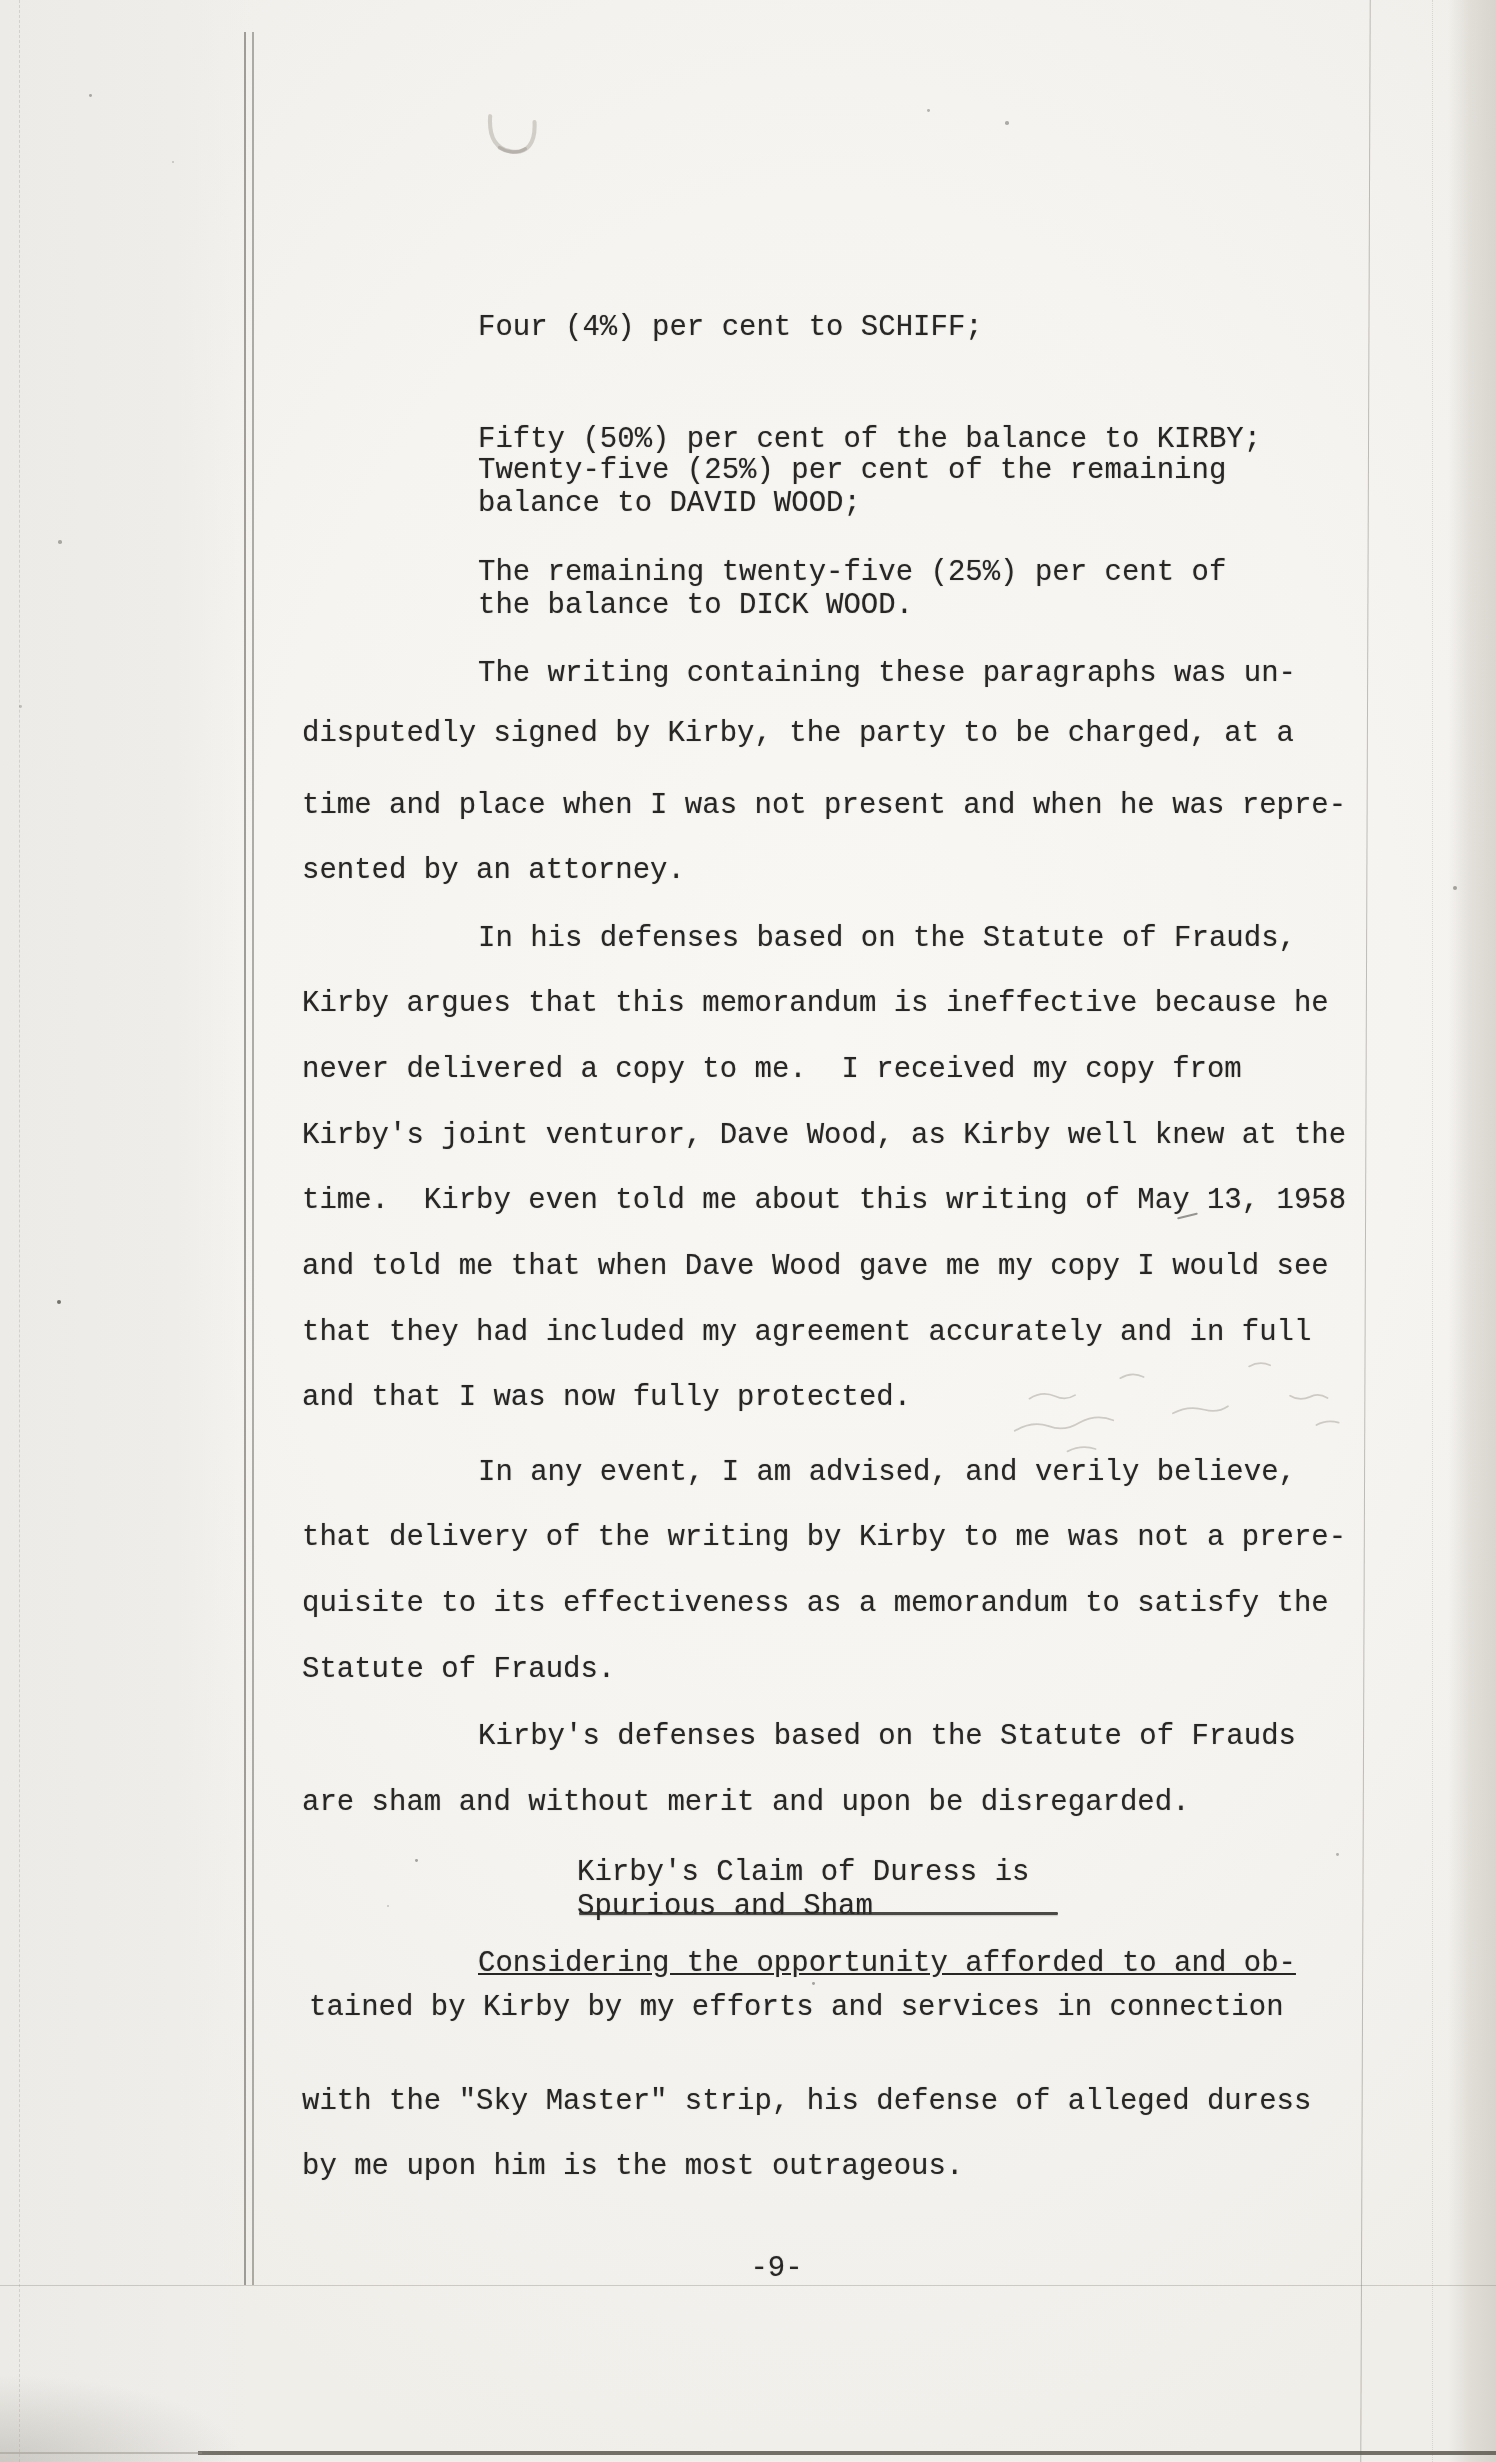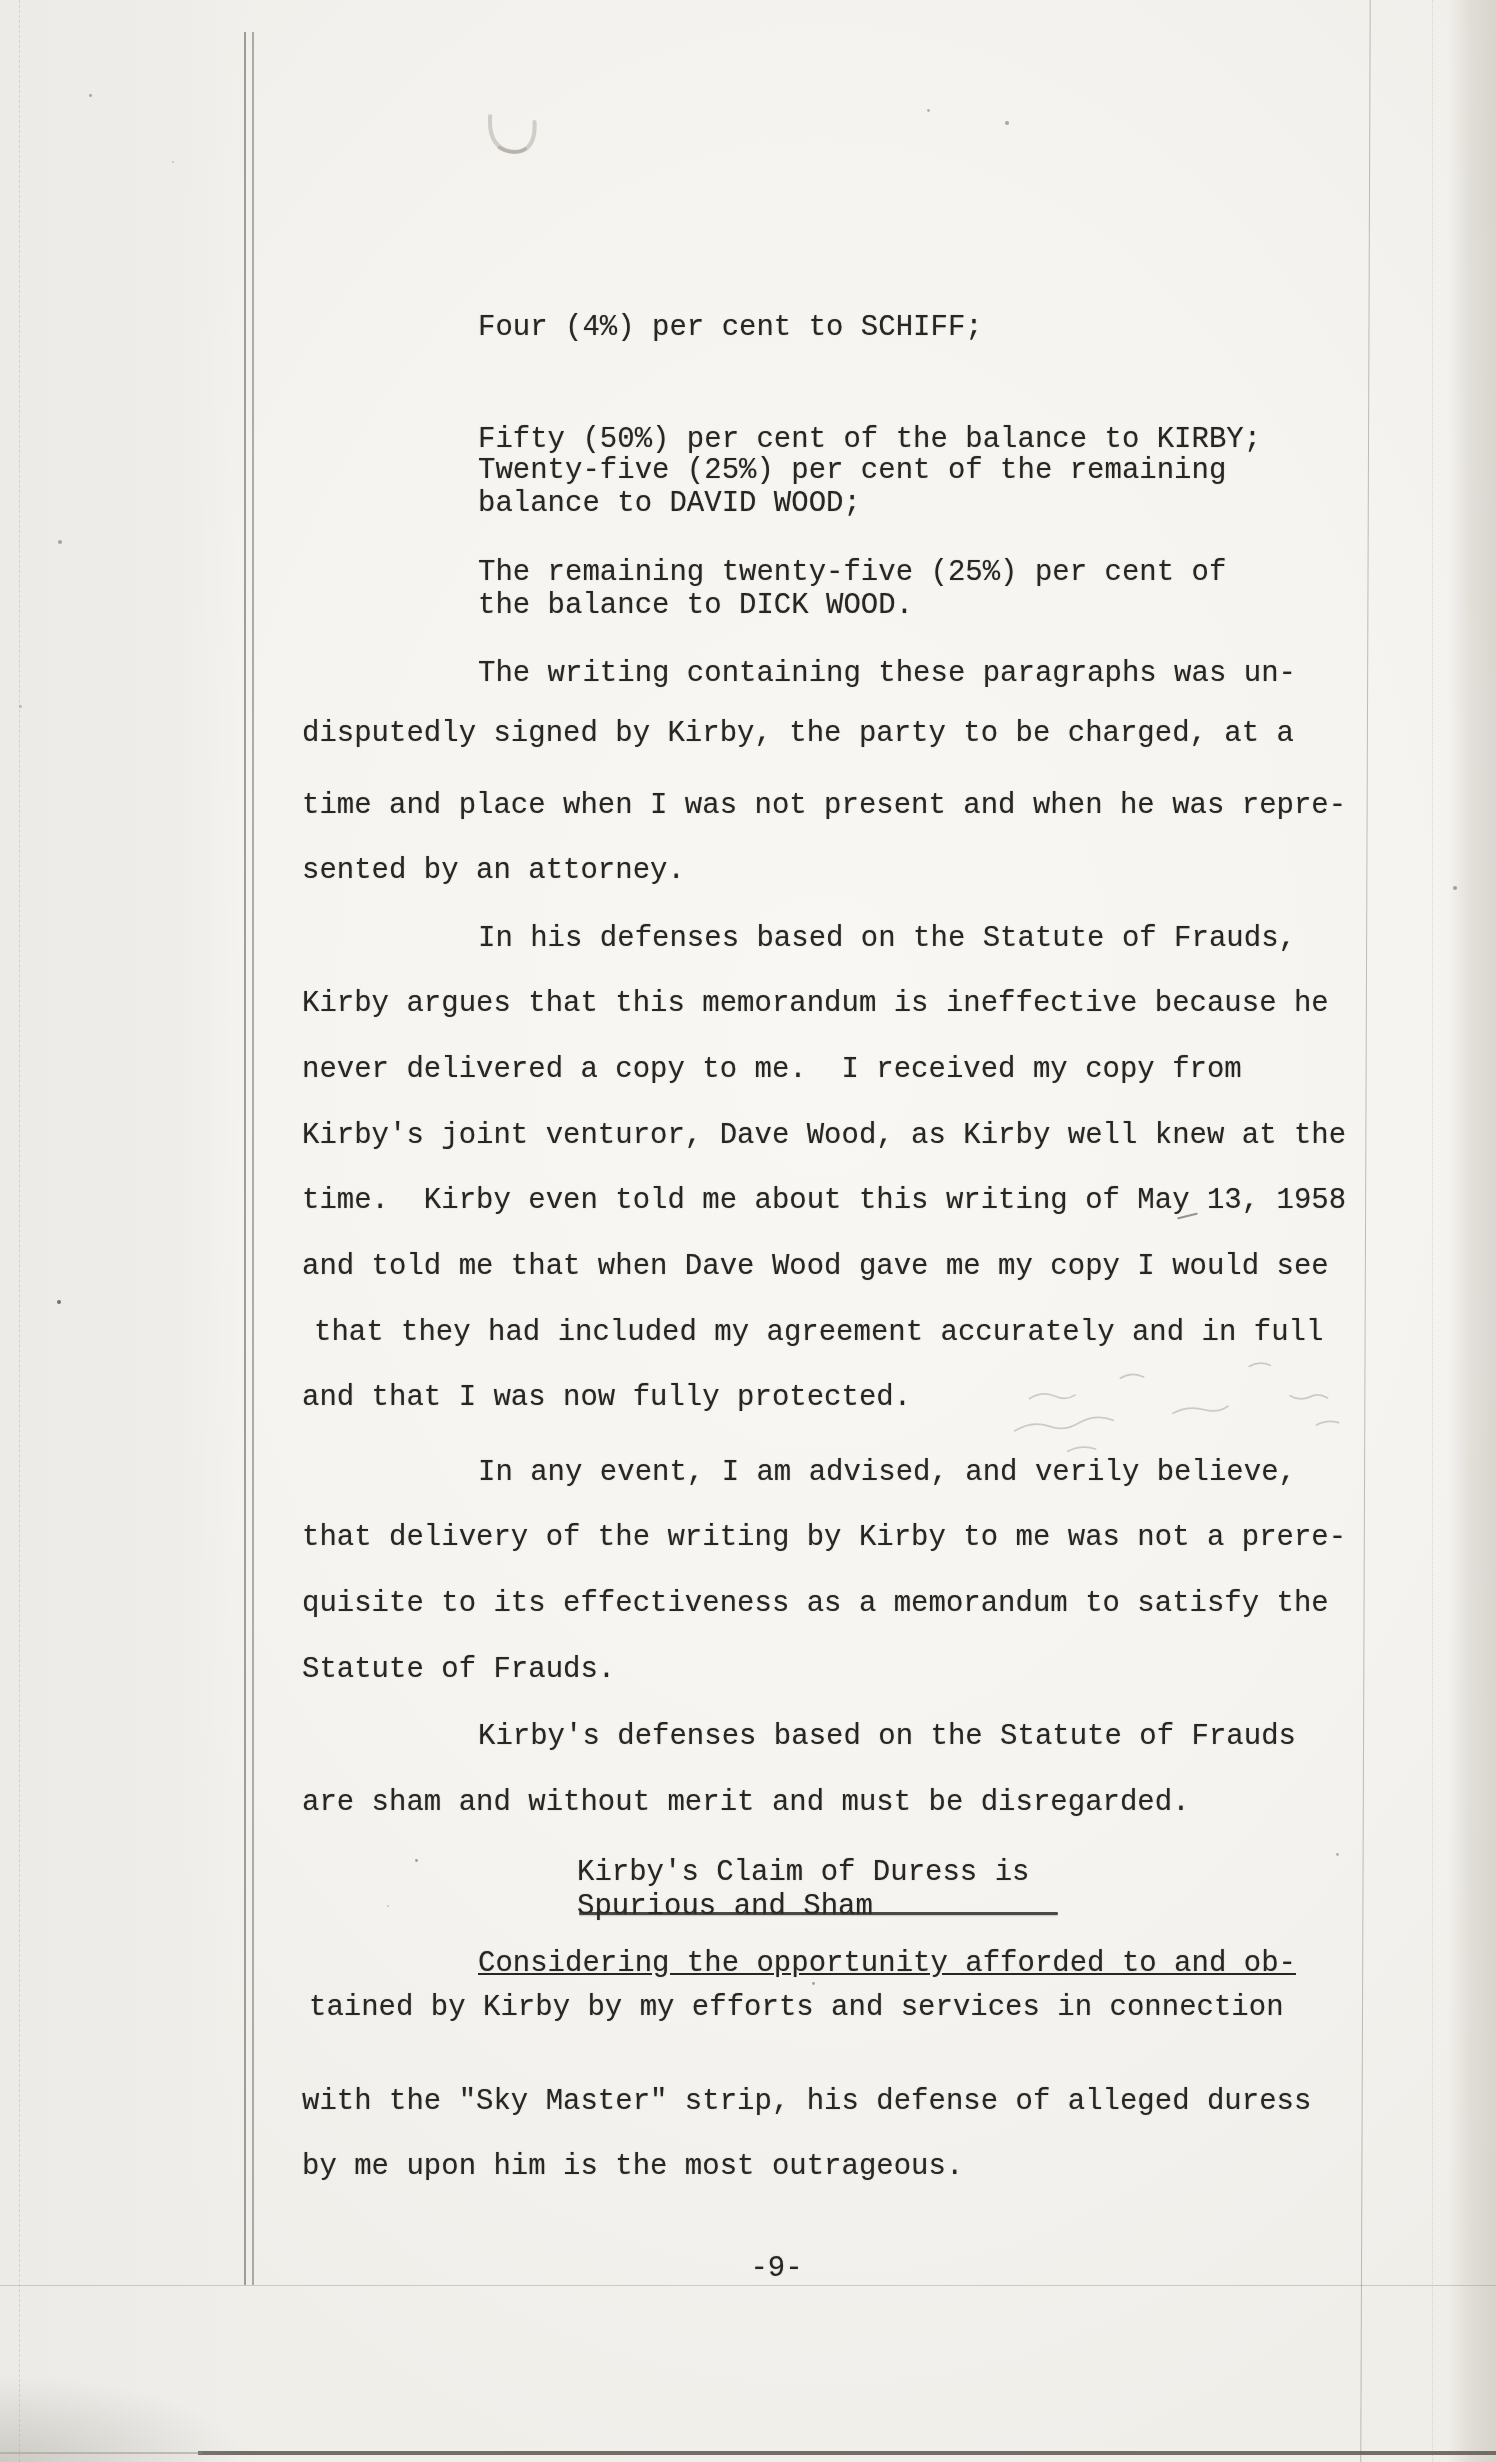--- a/index.html
+++ b/index.html
@@ -145,28 +145,28 @@
       <div class="line" style="left: 478px; top: 657px;">The writing containing these paragraphs was un-</div>
       <div class="line" style="left: 302px; top: 711px; margin-top: 6px;">disputedly signed by Kirby, the party to be charged, at a</div>
       <div class="line" style="left: 302px; top: 789px;">time and place when I was not present and when he was repre-</div>
       <div class="line" style="left: 302px; top: 854px;">sented by an attorney.</div>
       <div class="line" style="left: 478px; top: 922px;">In his defenses based on the Statute of Frauds,</div>
       <div class="line" style="left: 302px; top: 987px;">Kirby argues that this memorandum is ineffective because he</div>
       <div class="line" style="left: 302px; top: 1053px;">never delivered a copy to me.  I received my copy from</div>
       <div class="line" style="left: 302px; top: 1119px;">Kirby's joint venturor, Dave Wood, as Kirby well knew at the</div>
       <div class="line" style="left: 302px; top: 1184px;">time.  Kirby even told me about this writing of May 13, 1958</div>
       <div class="line" style="left: 302px; top: 1250px;">and told me that when Dave Wood gave me my copy I would see</div>
-      <div class="line" style="left: 302px; top: 1316px; margin-left: 12px;">that they had included my agreement accurately and in full</div>
+      <div class="line" style="left: 302px; top: 1316px;">that they had included my agreement accurately and in full</div>
       <div class="line" style="left: 302px; top: 1381px;">and that I was now fully protected.</div>
       <div class="line" style="left: 478px; top: 1456px;">In any event, I am advised, and verily believe,</div>
       <div class="line" style="left: 302px; top: 1521px;">that delivery of the writing by Kirby to me was not a prere-</div>
       <div class="line" style="left: 302px; top: 1587px;">quisite to its effectiveness as a memorandum to satisfy the</div>
       <div class="line" style="left: 302px; top: 1653px;">Statute of Frauds.</div>
       <div class="line" style="left: 478px; top: 1720px;">Kirby's defenses based on the Statute of Frauds</div>
-      <div class="line" style="left: 302px; top: 1786px;">are sham and without merit and must be disregarded.</div>
+      <div class="line" style="left: 302px; top: 1786px;">are sham and without merit and upon be disregarded.</div>
       <div class="line" style="left: 478px; top: 1947px; text-decoration: underline;">Considering the opportunity afforded to and ob-</div>
       <div class="line" style="left: 302px; top: 1991px; margin-left: 7px;">tained by Kirby by my efforts and services in connection</div>
       <div class="line" style="left: 302px; top: 2085px;">with the "Sky Master" strip, his defense of alleged duress</div>
       <div class="line" style="left: 302px; top: 2150px;">by me upon him is the most outrageous.</div>
     </div>
 
 <div class="speck" style="left: 89px; top: 94px; width: 2.9px; height: 2.9px; opacity: 0.45;"></div>
     <div class="speck" style="left: 172px; top: 161px; width: 2.3px; height: 2.3px; opacity: 0.3;"></div>
     <div class="speck" style="left: 927px; top: 109px; width: 2.9px; height: 2.9px; opacity: 0.4;"></div>
     <div class="speck" style="left: 1005px; top: 121px; width: 3.5px; height: 3.5px; opacity: 0.45;"></div>

